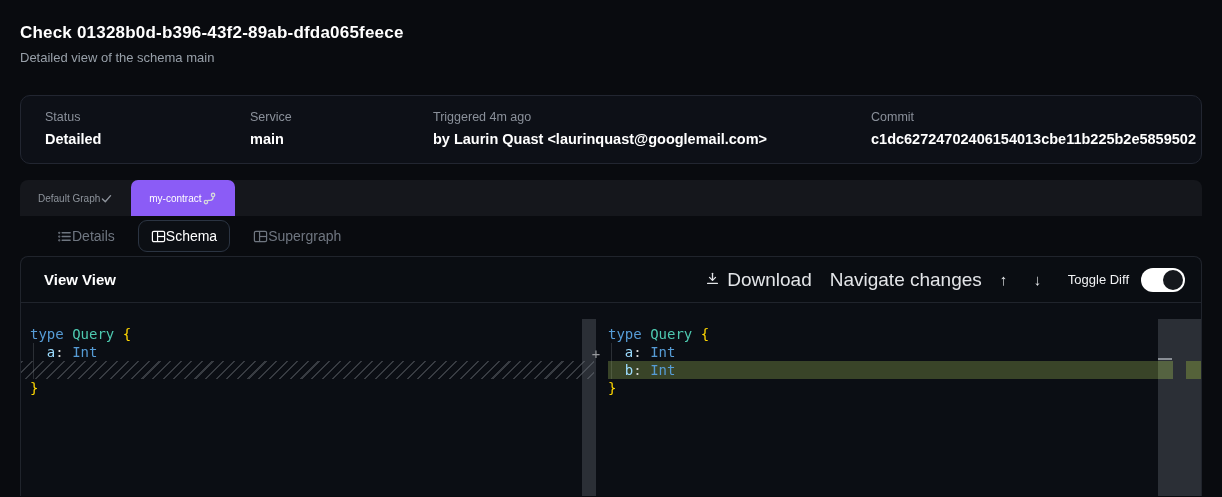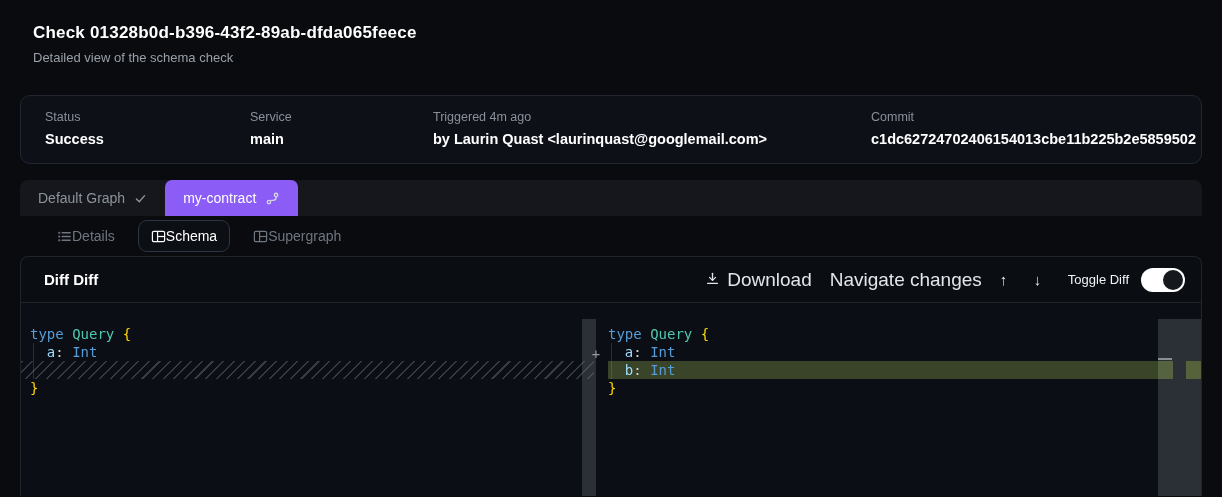--- a/index.html
+++ b/index.html
@@ -6,21 +6,21 @@
   html,body { width:1222px; height:497px; overflow:hidden; }
   body {
     background:#090b0f;
     color:#ffffff;
     font-family:"Liberation Sans", sans-serif;
     -webkit-font-smoothing:antialiased;
   }
   .page { width:1222px; height:497px; position:relative; }
 
   
-  .page-header { padding:22px 20px 0 33px; }
+  .page-header { padding:22px 20px 0 20px; }
   .page-title { font-size:17px; font-weight:700; letter-spacing:.2px; line-height:22px; color:#fff; }
   .page-subtitle { margin-top:6px; font-size:13px; line-height:16px; color:#98a0a9; font-weight:400; }
 
   
   .info-card {
     margin:29px 20px 0 20px;
     background:#0d1017;
     border:1px solid #222631;
     border-radius:10px;
     padding:14px 24px 15px 24px;
@@ -38,23 +38,23 @@
   
   .graph-tabs {
     margin:16px 20px 0 20px;
     height:36px;
     background:#15171c;
     border-radius:8px 8px 0 0;
     display:flex;
     align-items:stretch;
   }
   .graph-tab {
-    display:flex; align-items:center; gap:9px;
+    display:flex; align-items:center; 
     padding:0 18px;
-    font-size:14px; color:#8d939b;
+    font-size:10px; color:#8d939b;
     cursor:pointer; border:none; background:transparent;
     font-family:inherit;
   }
   .graph-tab.active {
     background:#8b5cf6;
     color:#ffffff;
     border-radius:7px 7px 0 0;
     font-weight:500;
   }
   .graph-tab svg { display:block; }
@@ -188,27 +188,27 @@
     background:#8a8f96;
   }
 </style>
 </head>
 <body>
 
 <div class="page">
 
   <header class="page-header">
     <h1 class="page-title">Check 01328b0d-b396-43f2-89ab-dfda065feece</h1>
-    <p class="page-subtitle">Detailed view of the schema check</p>
+    <p class="page-subtitle">Detailed view of the schema main</p>
   </header>
 
   <section class="info-card">
     <div class="info-field col-status">
       <span class="f-label">Status</span>
-      <span class="f-value">Success</span>
+      <span class="f-value">Detailed</span>
     </div>
     <div class="info-field col-service">
       <span class="f-label">Service</span>
       <span class="f-value">main</span>
     </div>
     <div class="info-field col-trigger">
       <span class="f-label">Triggered 4m ago</span>
       <span class="f-value">by Laurin Quast &lt;laurinquast@googlemail.com&gt;</span>
     </div>
     <div class="info-field col-commit">
@@ -269,21 +269,21 @@
             <line x1="7" y1="2.5" x2="7" y2="13.5"></line>
             <line x1="7" y1="8" x2="14.5" y2="8"></line>
           </svg>
       </span>
       <span>Supergraph</span>
     </button>
   </nav>
 
   <section class="diff-card">
     <div class="diff-header">
-      <div class="diff-title">Diff Diff</div>
+      <div class="diff-title">View View</div>
       <div class="diff-controls">
         <button class="ctrl-btn">
           <span>
             <svg width="15" height="15" viewBox="0 0 16 16" fill="none" stroke="#e3e5e8" stroke-width="1.4" stroke-linecap="round" stroke-linejoin="round">
                 <path d="M8 2.5 v7"></path>
                 <path d="M4.8 6.8 L8 10 L11.2 6.8"></path>
                 <path d="M2.8 13.2 h10.4"></path>
               </svg>
           </span>
           <span>Download</span>

